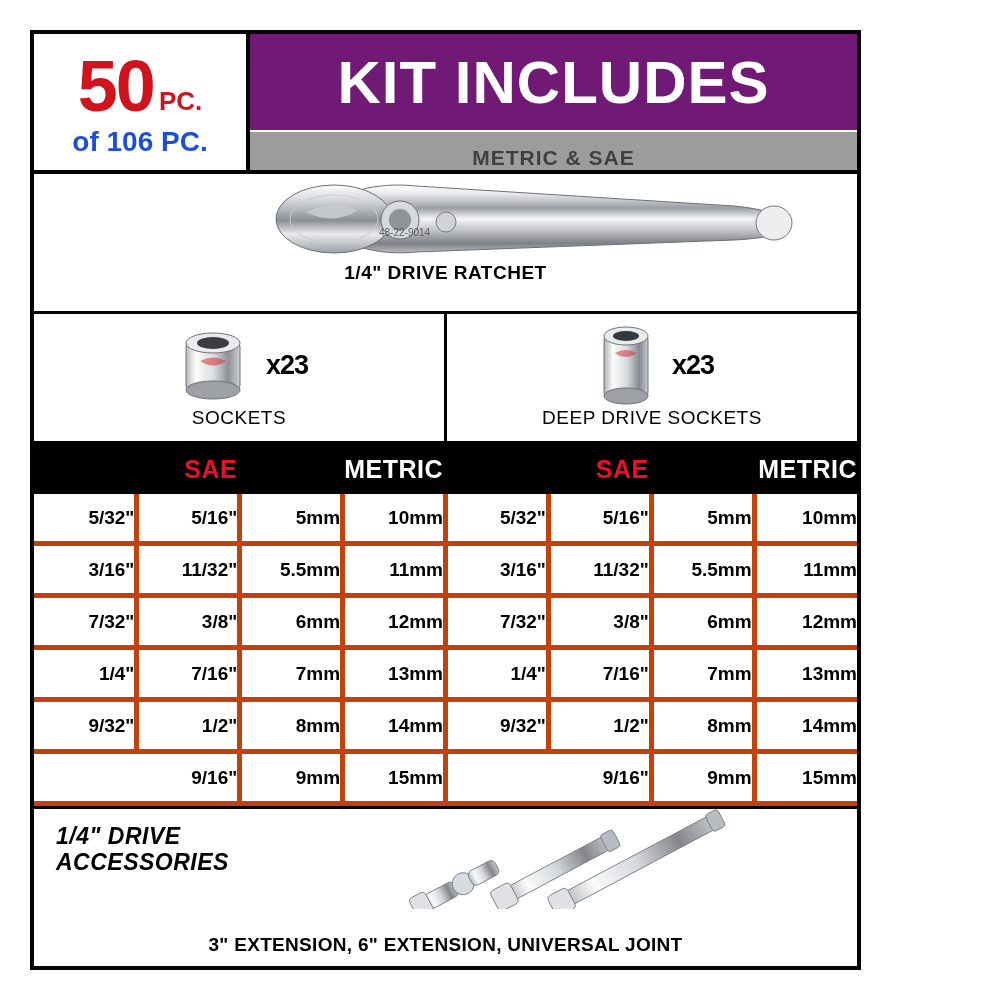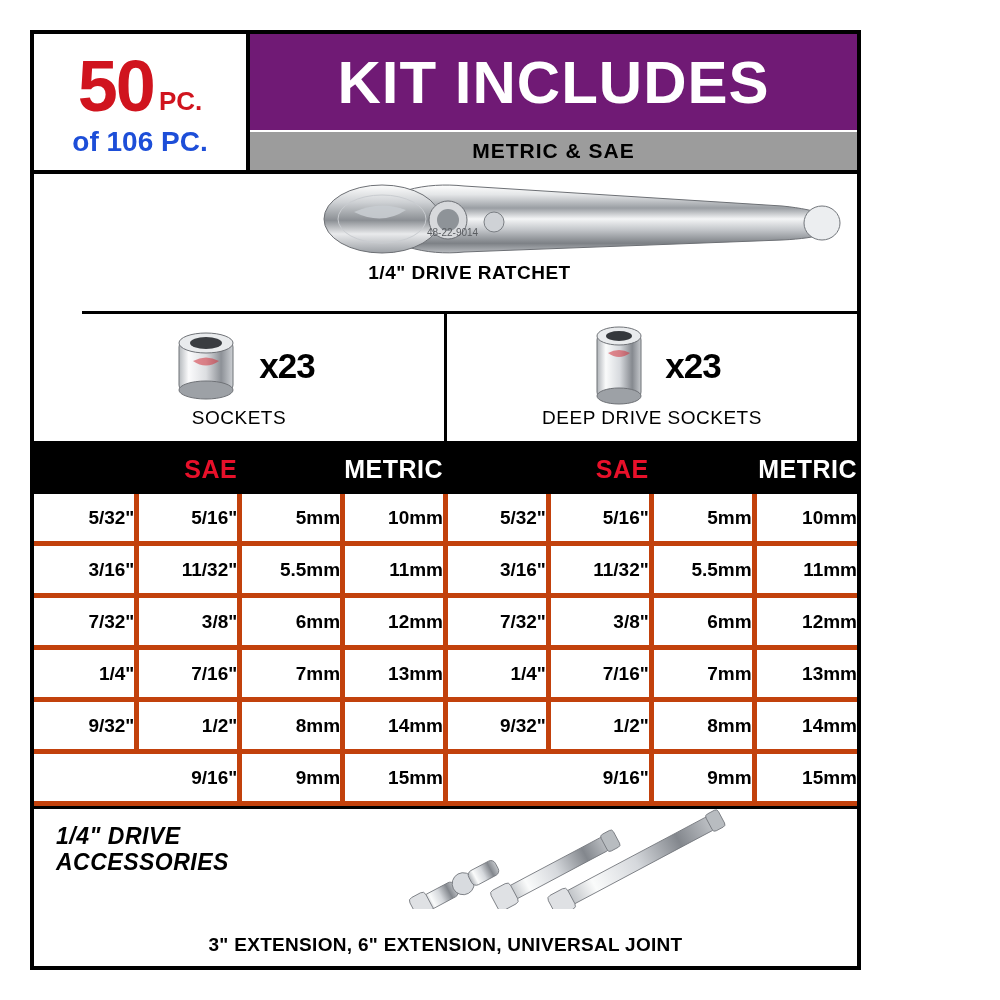--- a/index.html
+++ b/index.html
@@ -10,34 +10,34 @@
   
   .header{display:flex;height:140px;border-bottom:4px solid #000;box-sizing:border-box;}
   .pc-box{width:216px;border-right:4px solid #000;box-sizing:border-box;display:flex;flex-direction:column;align-items:center;justify-content:center;padding-top:4px;}
   .pc-top{display:flex;align-items:flex-end;line-height:1;}
   .pc-num{font-size:72px;font-weight:bold;color:#d0141e;letter-spacing:-2px;font-family:"Liberation Sans",sans-serif;}
   .pc-unit{font-size:26px;font-weight:bold;color:#d0141e;margin-left:5px;margin-bottom:8px;}
   .pc-sub{font-size:28px;font-weight:bold;color:#1d4ed8;margin-top:4px;}
   .kit-box{flex:1;display:flex;flex-direction:column;}
   .kit-title{flex:1;background:#701a75;color:#fff;display:flex;align-items:center;justify-content:center;}
   .kit-title span{font-size:60px;font-weight:bold;letter-spacing:1px;}
-  .kit-sub{height:38px;background:#9c9c9c;color:#000000;display:flex;align-items:center;justify-content:center;border-top:2px solid #fff;}
+  .kit-sub{height:38px;background:#9c9c9c;color:#404040;display:flex;align-items:flex-end;justify-content:center;border-top:2px solid #fff;}
   .kit-sub span{font-size:21px;font-weight:bold;letter-spacing:1px;}
 
   
-  .ratchet-row{height:140px;border-bottom:3px solid #000;box-sizing:border-box;display:flex;flex-direction:column;align-items:center;justify-content:flex-start;position:relative;margin-left:48px;}
+  .ratchet-row{height:140px;border-bottom:3px solid #000;box-sizing:border-box;display:flex;flex-direction:column;align-items:center;justify-content:flex-start;position:relative;}
   .ratchet-art{height:92px;width:100%;position:relative;}
   .ratchet-caption{font-size:19px;font-weight:bold;letter-spacing:0.5px;color:#000;margin-top:-4px;}
 
   
   .socket-row{height:130px;display:flex;border-bottom:3px solid #000;box-sizing:border-box;}
   .socket-cell{flex:1;display:flex;flex-direction:column;align-items:center;justify-content:center;position:relative;}
   .socket-cell.divider{border-right:3px solid #000;}
   .socket-inner{display:flex;align-items:center;justify-content:center;gap:10px;height:78px;}
-  .socket-qty{font-size:35px;font-weight:bold;color:#000;letter-spacing:-1px;}
+  .socket-qty{font-size:27px;font-weight:bold;color:#000;letter-spacing:-1px;}
   .socket-label{font-size:19px;font-weight:normal;letter-spacing:0.5px;margin-top:2px;}
 
   
   .tbl{width:100%;border-collapse:collapse;table-layout:fixed;}
   .tbl td{border:5px solid #c2410c;text-align:right;font-size:19px;font-weight:bold;height:47px;padding:0;color:#000;}
   .tbl .hd{background:#000;color:#fff;font-size:25px;height:40px;letter-spacing:0.5px;border-color:#000;}
   .tbl .hd.sae{color:#e8102a;}
   .tbl .grpdiv{border-left:3px solid #000;}
   .tbl .outer-l{border-left:none;}
   .tbl .outer-r{border-right:none;}

